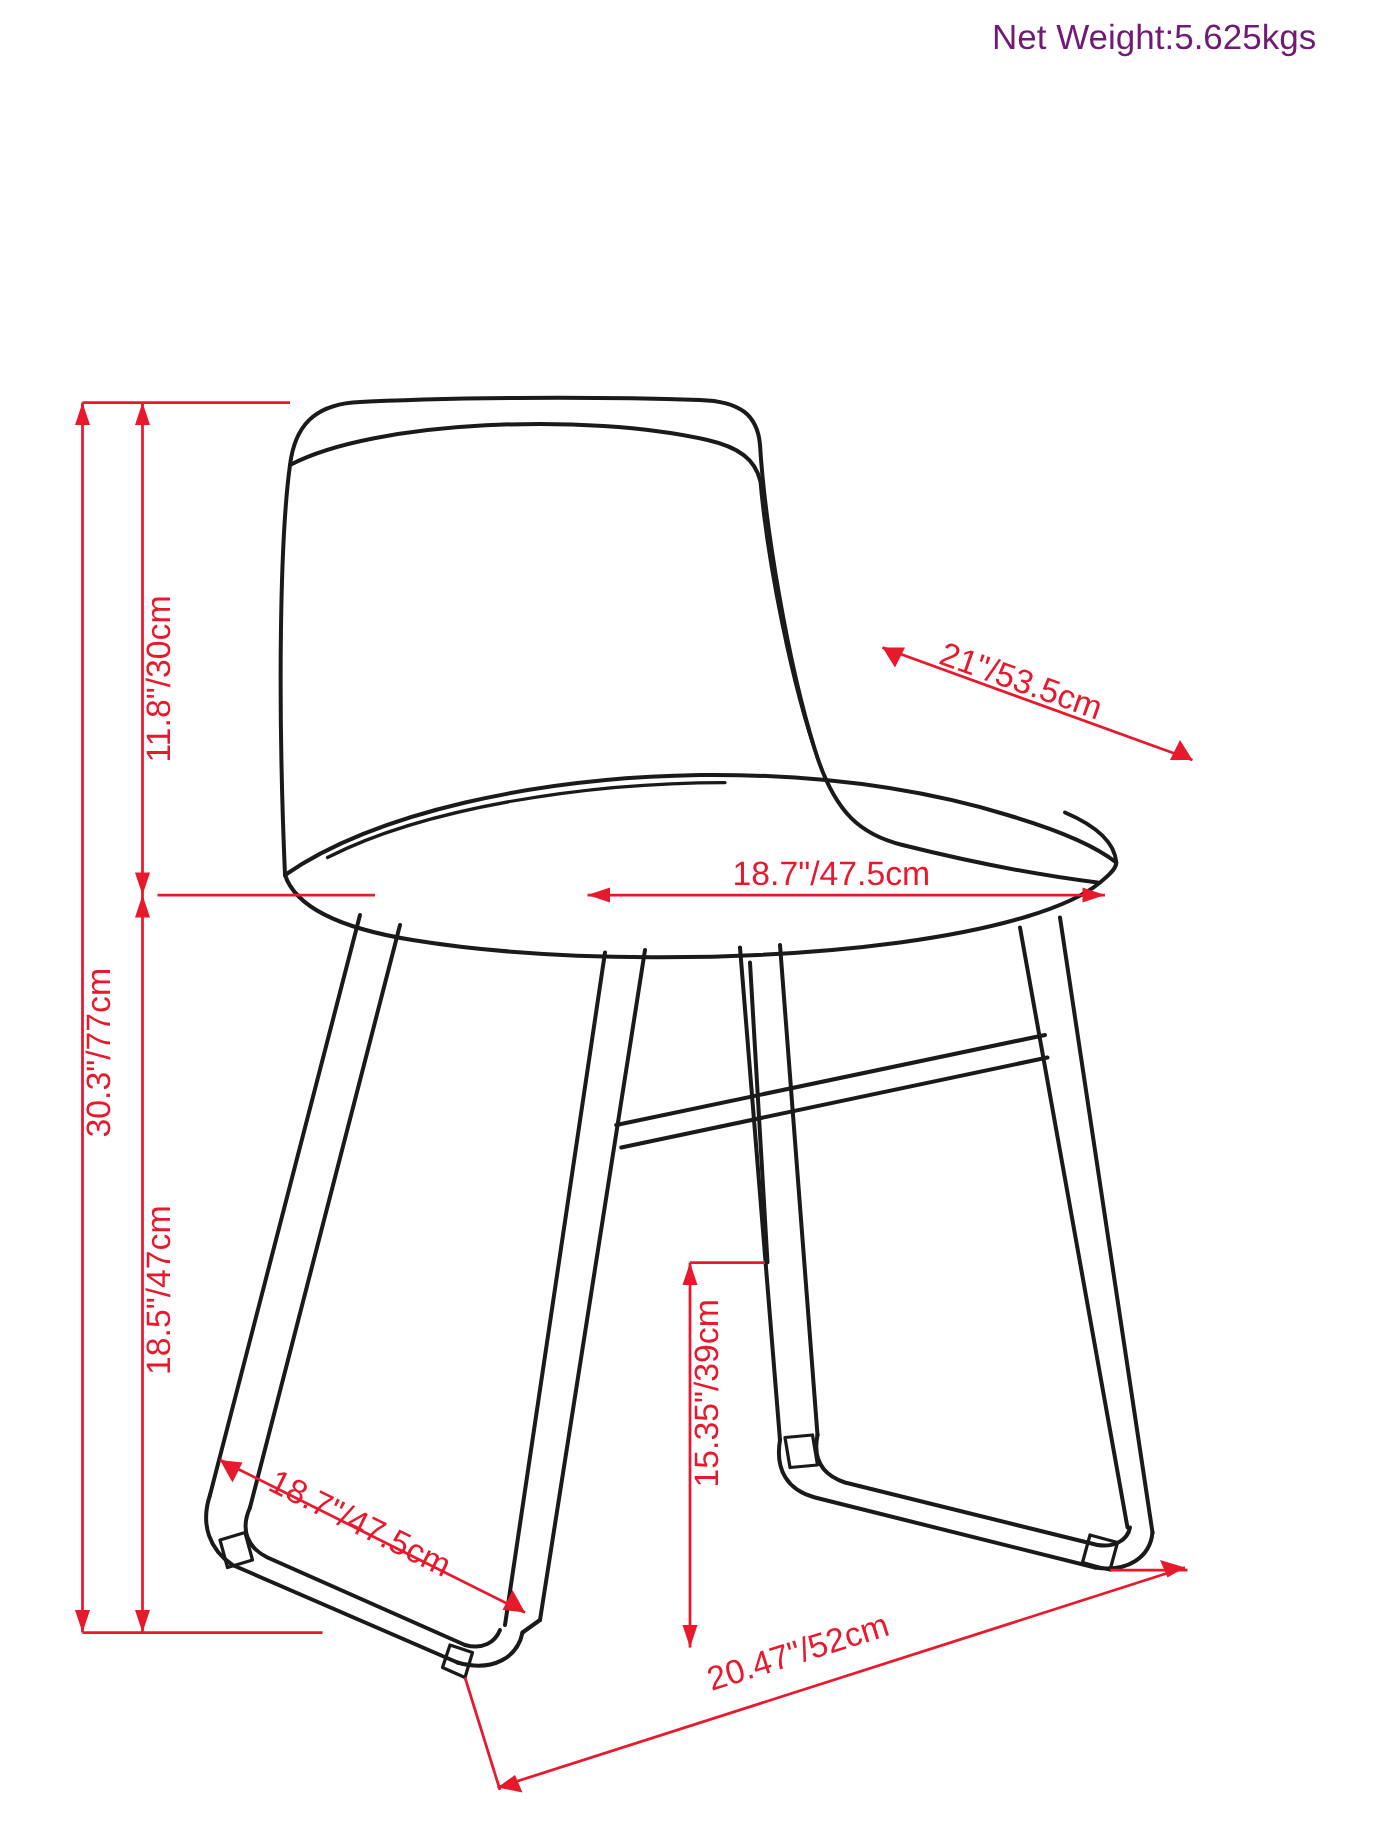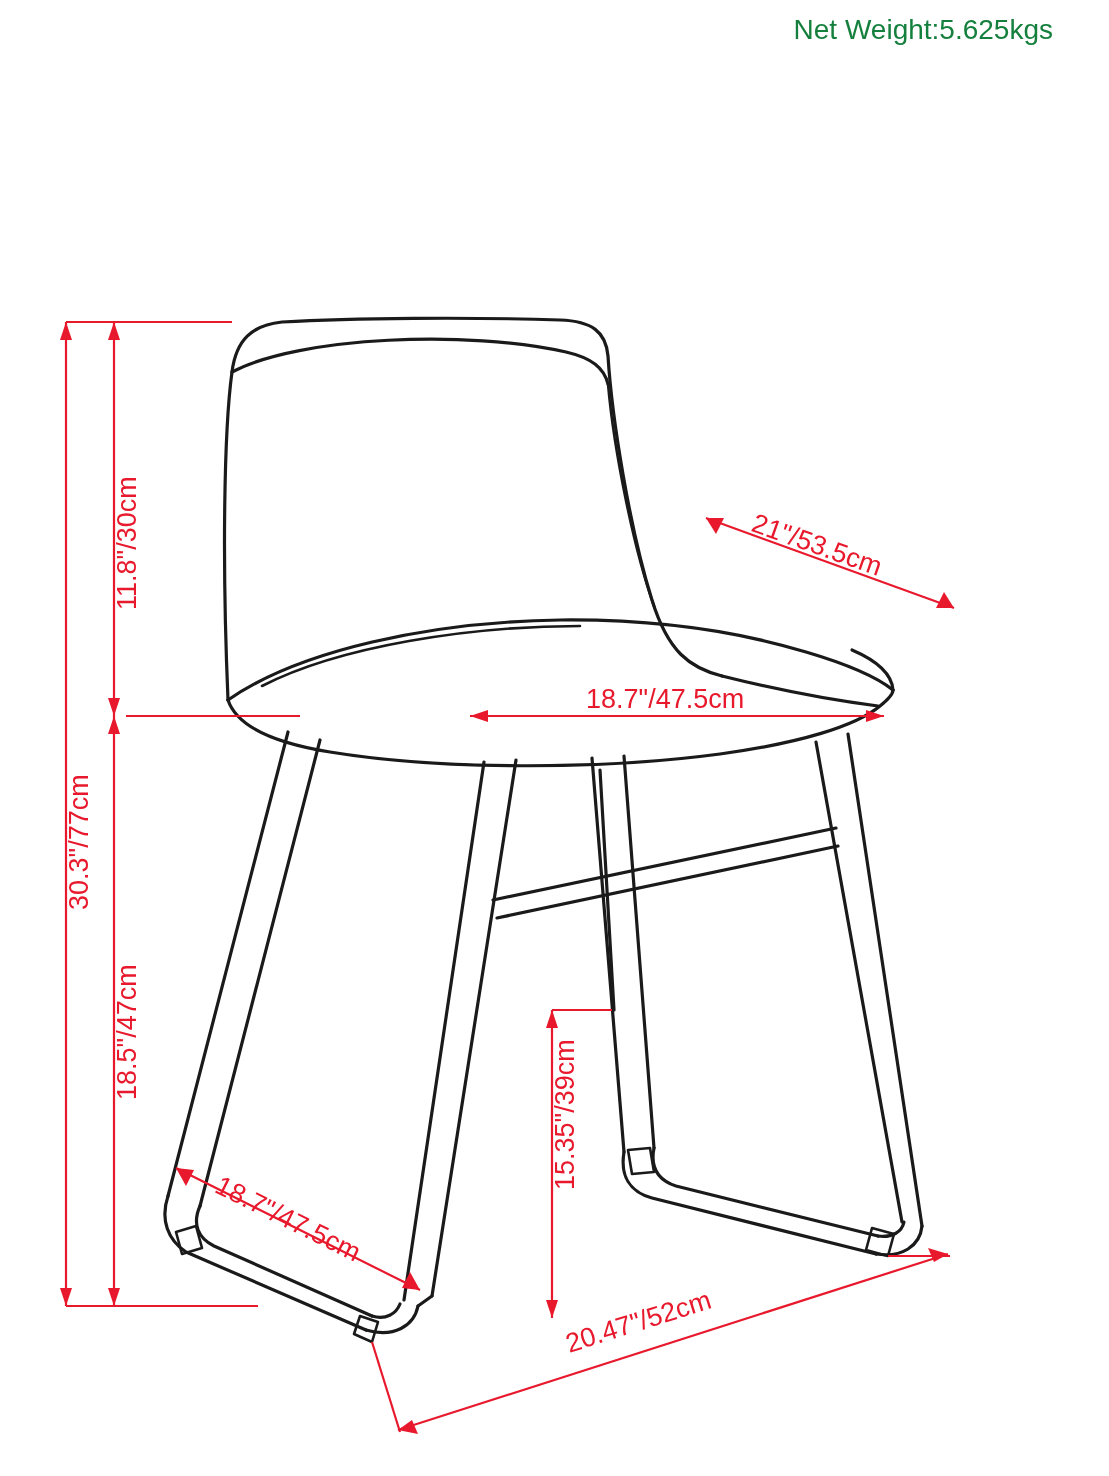--- a/index.html
+++ b/index.html
@@ -52,21 +52,21 @@
     color: #e8192c;
     font-family: "Liberation Sans", sans-serif;
     font-size: 27px;
     letter-spacing: 0px;
     white-space: nowrap;
   }
   .net-weight {
     position: absolute;
     right: 56px;
     top: 14px;
-    color: #15803d;
+    color: #701a75;
     font-size: 28px;
     white-space: nowrap;
   }
   .rot-90ccw {
     transform: rotate(-90deg);
     transform-origin: left top;
   }
 </style>
 </head>
 <body>

